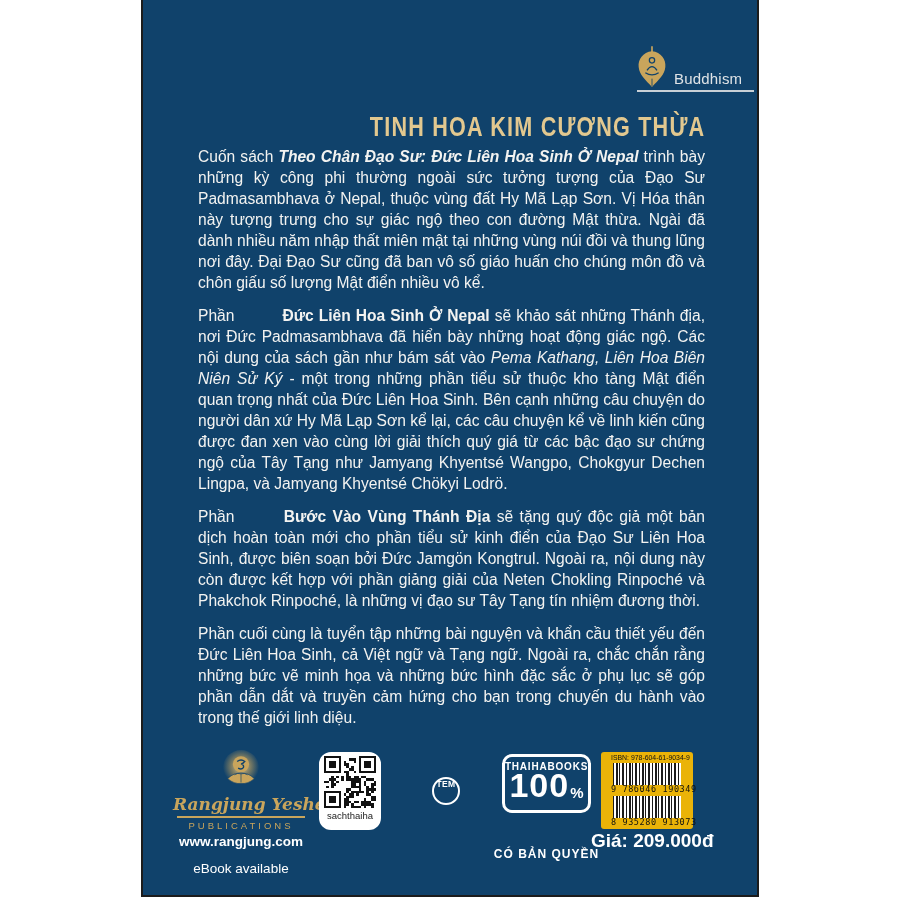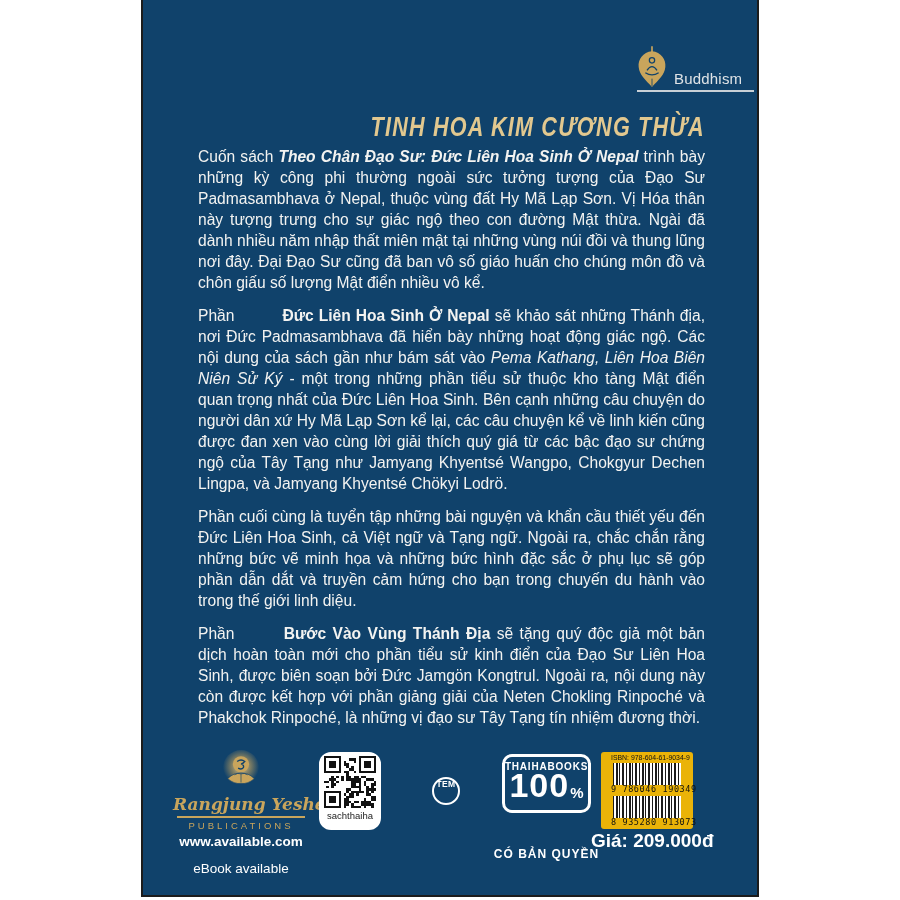--- a/index.html
+++ b/index.html
@@ -13,21 +13,21 @@
   .cover{
     position:absolute; left:141px; top:0; width:618px; height:897px;
     background:var(--cover_bg);
     border:2px solid var(--cover_border); border-top:none;
   }
   
   .brand{position:absolute; top:44px; left:494px; right:6px; display:flex; align-items:center; gap:7px; justify-content:flex-start;}
   .brand .leaf{flex:0 0 auto;}
   .brand-label{color:var(--brand_text); font-size:15px; letter-spacing:.2px; padding-top:18px;}
   .brand-rule{position:absolute; top:90px; left:494px; right:3px; height:2px; background:var(--rule_gray);}
-  .title{position:absolute; top:112px; left:0; right:52px; text-align:right; color:var(--title_gold); white-space:nowrap;font-style:italic;}
+  .title{position:absolute; top:112px; left:0; right:52px; text-align:right; color:var(--title_gold); white-space:nowrap;}
   .title span{display:inline-block; transform:scaleX(.8); transform-origin:100% 50%;
     font-weight:700; font-size:27px; letter-spacing:1.5px;}
   
   .body-text{position:absolute; top:146px; left:55px; right:52px; color:var(--body_text);
     font-size:15.6px; line-height:21px; text-align:justify;}
   .body-text p{margin-bottom:12px;}
   .run-bold{font-weight:700;padding-left:43px;}
   .run-bold-italic{font-weight:700; font-style:italic;}
   .run-italic{font-style:italic;}
   
@@ -84,22 +84,22 @@
   </div>
   <div class="brand-rule"></div>
 
   <div class="title">
     <span>TINH HOA KIM CƯƠNG THỪA</span>
   </div>
 
   <div class="body-text">
     <p><span>Cuốn sách </span><span class="run-bold-italic">Theo Chân Đạo Sư: Đức Liên Hoa Sinh Ở Nepal</span><span> trình bày những kỳ công phi thường ngoài sức tưởng tượng của Đạo Sư Padmasambhava ở Nepal, thuộc vùng đất Hy Mã Lạp Sơn. Vị Hóa thân này tượng trưng cho sự giác ngộ theo con đường Mật thừa. Ngài đã dành nhiều năm nhập thất miên mật tại những vùng núi đồi và thung lũng nơi đây. Đại Đạo Sư cũng đã ban vô số giáo huấn cho chúng môn đồ và chôn giấu số lượng Mật điển nhiều vô kể.</span></p>
     <p><span>Phần </span><span class="run-bold">Đức Liên Hoa Sinh Ở Nepal</span><span> sẽ khảo sát những Thánh địa, nơi Đức Padmasambhava đã hiển bày những hoạt động giác ngộ. Các nội dung của sách gần như bám sát vào </span><span class="run-italic">Pema Kathang, Liên Hoa Biên Niên Sử Ký</span><span> - một trong những phần tiểu sử thuộc kho tàng Mật điển quan trọng nhất của Đức Liên Hoa Sinh. Bên cạnh những câu chuyện do người dân xứ Hy Mã Lạp Sơn kể lại, các câu chuyện kể về linh kiến cũng được đan xen vào cùng lời giải thích quý giá từ các bậc đạo sư chứng ngộ của Tây Tạng như Jamyang Khyentsé Wangpo, Chokgyur Dechen Lingpa, và Jamyang Khyentsé Chökyi Lodrö.</span></p>
+    <p><span>Phần </span><span class="run-bold">Bước Vào Vùng Thánh Địa</span><span> sẽ tặng quý độc giả một bản dịch hoàn toàn mới cho phần tiểu sử kinh điển của Đạo Sư Liên Hoa Sinh, được biên soạn bởi Đức Jamgön Kongtrul. Ngoài ra, nội dung này còn được kết hợp với phần giảng giải của Neten Chokling Rinpoché và Phakchok Rinpoché, là những vị đạo sư Tây Tạng tín nhiệm đương thời.</span></p>
     <p><span>Phần cuối cùng là tuyển tập những bài nguyện và khẩn cầu thiết yếu đến Đức Liên Hoa Sinh, cả Việt ngữ và Tạng ngữ. Ngoài ra, chắc chắn rằng những bức vẽ minh họa và những bức hình đặc sắc ở phụ lục sẽ góp phần dẫn dắt và truyền cảm hứng cho bạn trong chuyến du hành vào trong thế giới linh diệu.</span></p>
-    <p><span>Phần </span><span class="run-bold">Bước Vào Vùng Thánh Địa</span><span> sẽ tặng quý độc giả một bản dịch hoàn toàn mới cho phần tiểu sử kinh điển của Đạo Sư Liên Hoa Sinh, được biên soạn bởi Đức Jamgön Kongtrul. Ngoài ra, nội dung này còn được kết hợp với phần giảng giải của Neten Chokling Rinpoché và Phakchok Rinpoché, là những vị đạo sư Tây Tạng tín nhiệm đương thời.</span></p>
   </div>
 
   <div class="rangjung">
     <span class="emblem">
       <svg viewBox="0 0 48 44" width="46" height="42" aria-hidden="true">
         <defs>
           <radialGradient id="glow" cx="50%" cy="45%" r="50%">
             <stop offset="0" stop-color="#ecd9a6"></stop>
             <stop offset="0.55" stop-color="#c9a55c" stop-opacity="0.55"></stop>
             <stop offset="1" stop-color="#c9a55c" stop-opacity="0"></stop>
@@ -108,21 +108,21 @@
         <circle cx="24" cy="19" r="19" fill="url(#glow)"></circle>
         <circle cx="24" cy="15" r="8.5" fill="#c9a55c"></circle>
         <path d="M20 12 q4 -3 8 0 q-2 2.5 -4 2.5 q3.5 1 2.5 4 q-2 2.5 -5.5 0.5" fill="none" stroke="#10426b" stroke-width="1.4"></path>
         <path d="M10 30 q7 -7 14 -5 q7 -2 14 5 q-7 6 -14 5 q-7 1 -14 -5 Z" fill="#c9a55c" stroke="#10426b" stroke-width="0.7"></path>
         <path d="M17 26 q7 -4 14 0 M24 25 v9" fill="none" stroke="#10426b" stroke-width="0.7"></path>
       </svg>
     </span>
     <div class="rj-script">Rangjung Yeshe</div>
     <div class="rj-divider"></div>
     <div class="rj-pub">PUBLICATIONS</div>
-    <div class="rj-web">www.available.com</div>
+    <div class="rj-web">www.rangjung.com</div>
     <div class="rj-ebook">eBook available</div>
   </div>
 
   <div class="qr-box">
     <svg id="qr-svg" viewBox="0 0 21 21" shape-rendering="crispEdges">
         <rect x="10" y="1" width="1" height="1"></rect>
         <rect x="11" y="1" width="1" height="1"></rect>
         <rect x="12" y="1" width="1" height="1"></rect>
         <rect x="8" y="2" width="1" height="1"></rect>
         <rect x="12" y="2" width="1" height="1"></rect>

